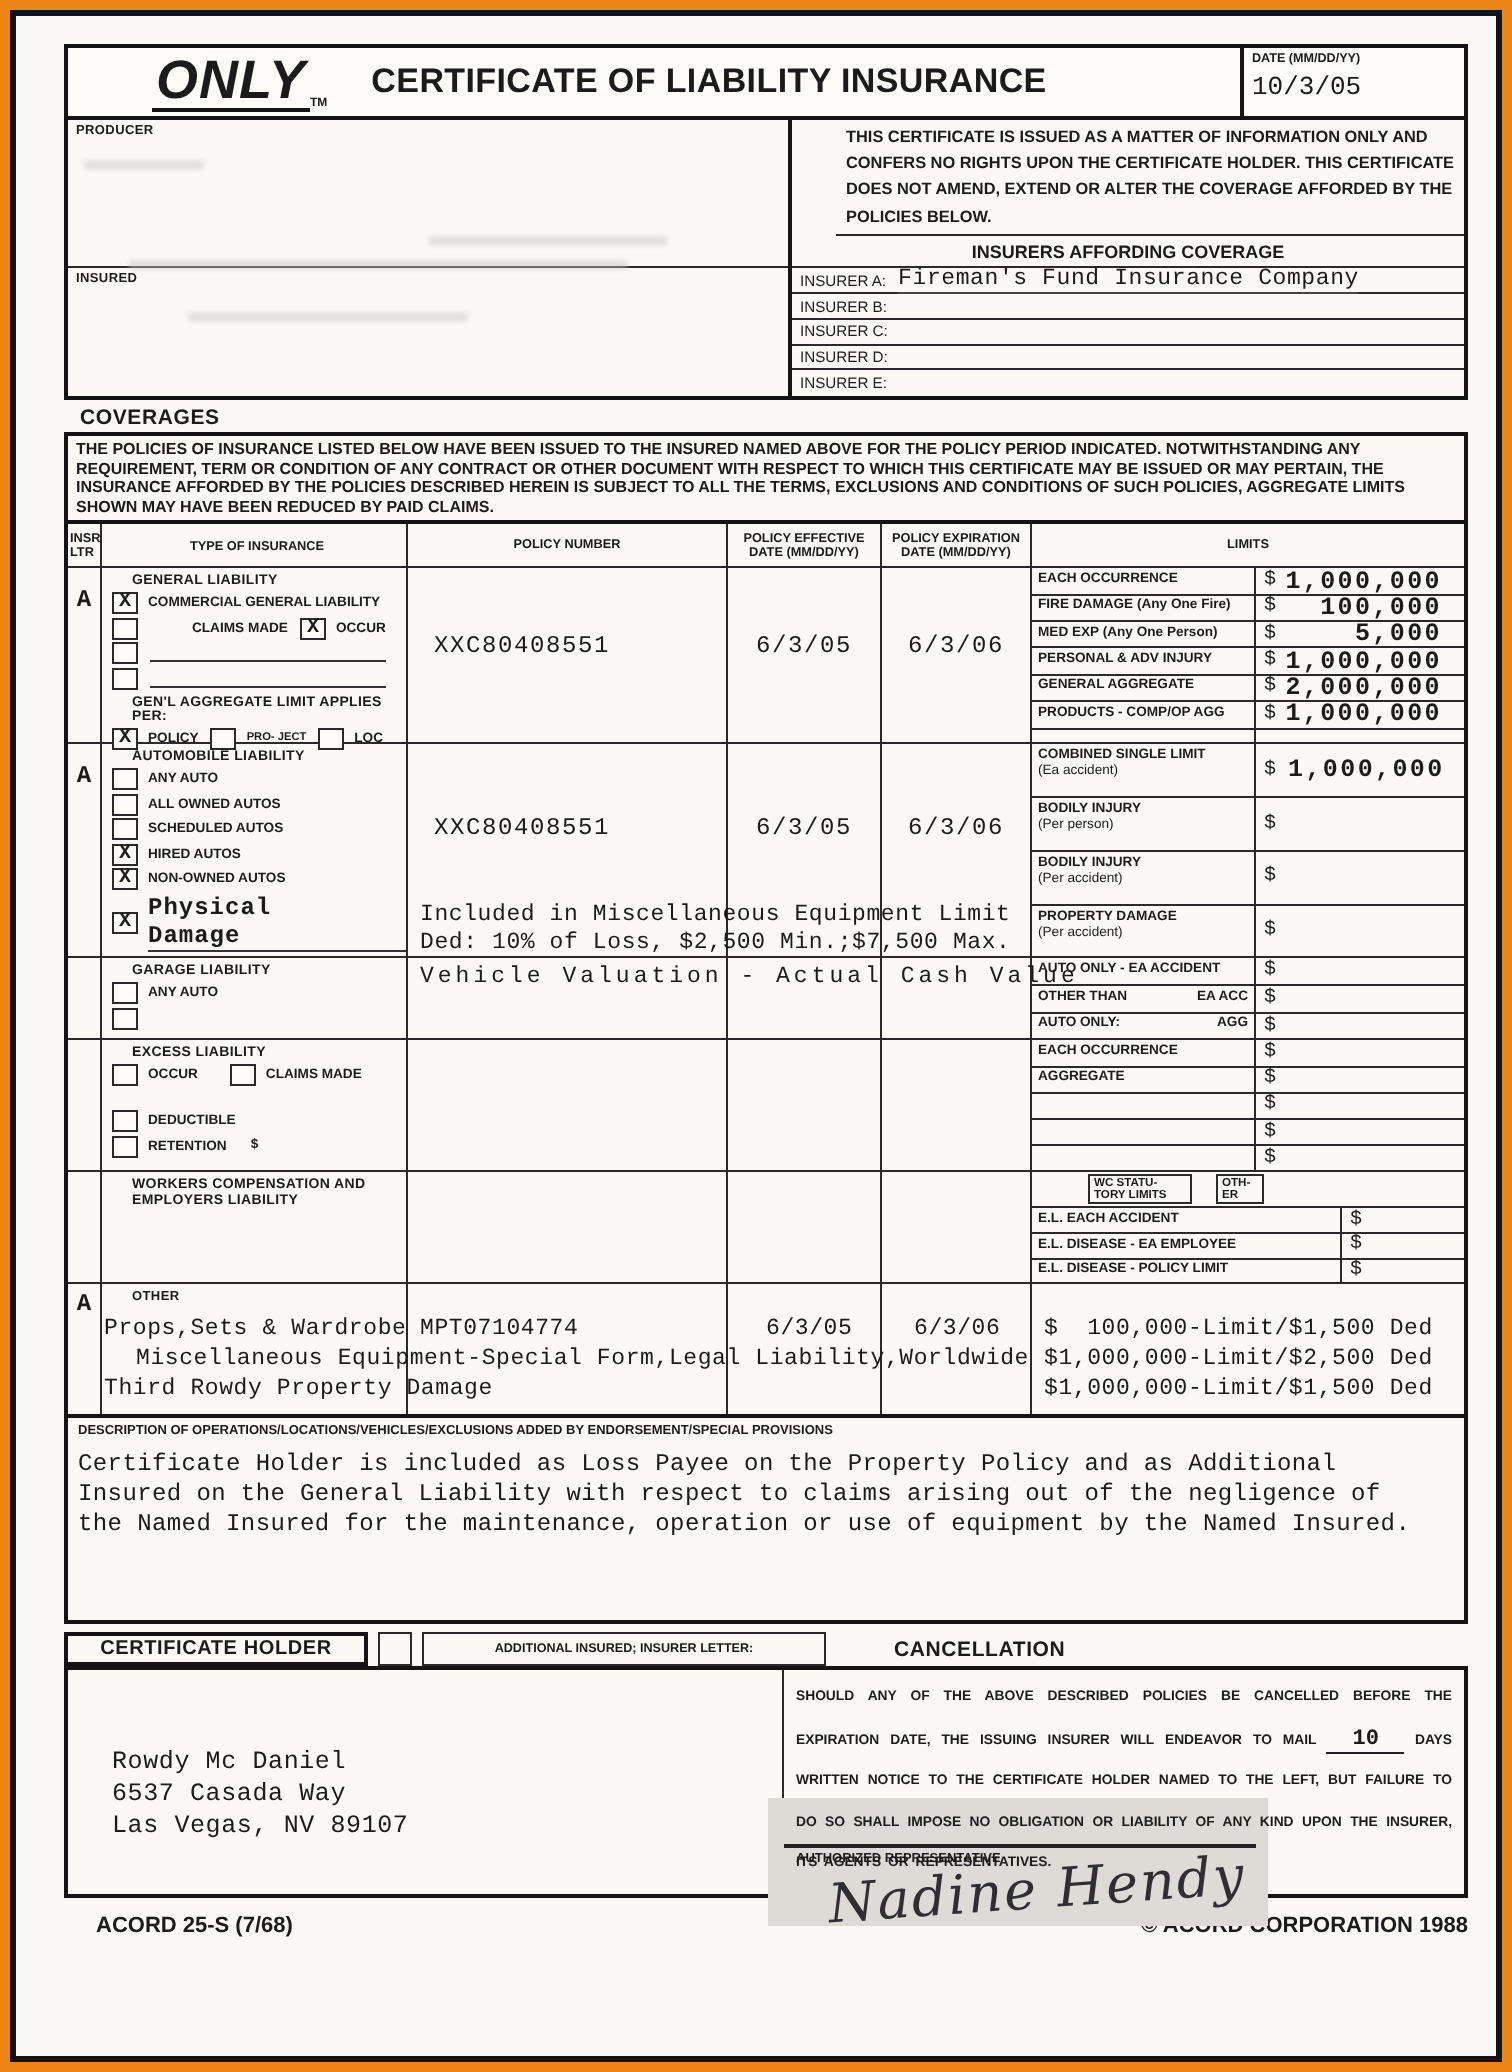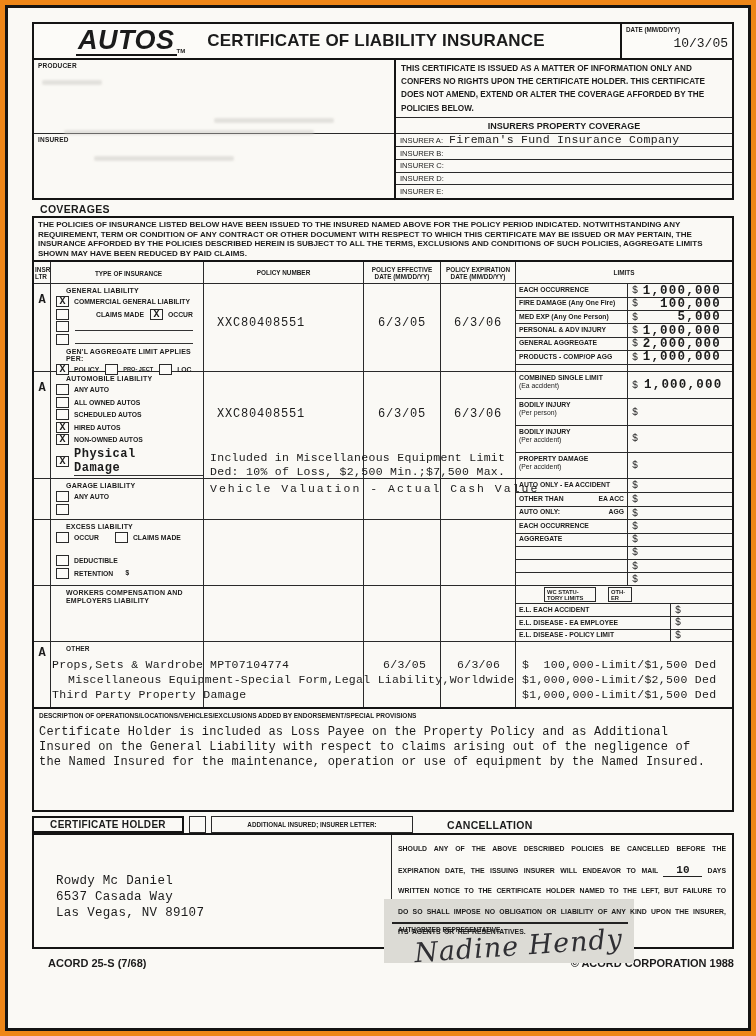--- a/index.html
+++ b/index.html
@@ -11,31 +11,31 @@
 
   
   .hdr { display:flex; border:2px solid #141414; height:38px; background:#fcfbf8; }
   .hdr-left { flex:1; display:flex; align-items:center; }
   .logo-wrap { margin-left:42px; position:relative; }
   .logo { font-style:italic; font-weight:bold; font-size:27px; letter-spacing:.5px; border-bottom:2.5px solid #141414; padding:0 2px 0 2px; line-height:28px; display:inline-block; }
   .logo-tm { font-size:6px; font-weight:bold; vertical-align:sub; }
   .hdr-title { font-weight:bold; font-size:17px; letter-spacing:.2px; margin-left:22px; }
   .hdr-date { width:112px; border-left:2px solid #141414; padding:2px 4px; }
   .hdr-date .lab { font-size:6.3px; font-weight:bold; }
-  .hdr-date .val { font-size:13px; text-align:right; margin-top:3px; }
+  .hdr-date .val { font-size:13px; text-align:left; margin-top:3px; }
 
   
   .parties { display:flex; border-left:2px solid #141414; border-right:2px solid #141414; border-bottom:2px solid #141414; height:140px; }
   .p-left { width:362px; border-right:2px solid #141414; position:relative; }
   .producer-box { height:74px; border-bottom:1px solid #2a2a2a; padding:2px 4px; position:relative; }
   .insured-box { height:64px; padding:2px 4px; position:relative; }
   .box-lab { font-size:6.5px; font-weight:bold; letter-spacing:.2px; }
   .smudge { position:absolute; background:#c7c5c0; opacity:.45; border-radius:2px; filter:blur(1px); }
   .p-right { flex:1; display:flex; flex-direction:column; }
-  .disclaimer { border-bottom:1px solid #2a2a2a; font-size:8.2px; font-weight:bold; line-height:13.2px; padding:2px 5px 2px 5px; text-align:left; }
+  .disclaimer { border-bottom:1px solid #2a2a2a; font-size:8.2px; font-weight:bold; line-height:13.2px; padding:2px 5px 2px 5px; text-align:left;margin-left:22px; }
   .insurers-hdr { border-bottom:1px solid #2a2a2a; font-size:9px; font-weight:bold; text-align:center; padding:3px 0 2px 0; }
   .ins-row { border-bottom:1px solid #2a2a2a; height:13.4px; display:flex; align-items:center; padding-left:4px; }
   .ins-row:last-child { border-bottom:none; }
   .ins-lab { font-size:7.6px; white-space:nowrap; }
   .ins-val { font-family:"Liberation Mono","DejaVu Sans Mono",monospace; font-size:11.5px; margin-left:6px; border-bottom:1px solid #444; letter-spacing:.3px; white-space:nowrap; }
 
   
   .cov-title { font-size:10.5px; font-weight:bold; letter-spacing:.3px; padding:3px 0 1px 8px; }
   .intro { border:2px solid #141414; font-size:8px; font-weight:bold; line-height:9.6px; padding:2px 4px; }
   .ctable { border:2px solid #141414; border-top:none; }
@@ -100,21 +100,21 @@
   .pagefoot .copy { padding-right:0px; }
 </style>
 </head>
 <body>
 
 <div class="paper">
 <div class="form">
 
   <div class="hdr">
     <div class="hdr-left">
-      <span class="logo-wrap"><span class="logo">AUTOS</span><span class="logo-tm">TM</span></span>
+      <span class="logo-wrap"><span class="logo">ONLY</span><span class="logo-tm">TM</span></span>
       <span class="hdr-title">CERTIFICATE OF LIABILITY INSURANCE</span>
     </div>
     <div class="hdr-date">
       <div class="lab">DATE (MM/DD/YY)</div>
       <div class="val mono">10/3/05</div>
     </div>
   </div>
 
   <div class="parties">
     <div class="p-left">
@@ -124,21 +124,21 @@
         <div class="smudge" style="left:180px;top:58px;width:120px;height:5px;"></div>
       </div>
       <div class="insured-box">
         <div class="box-lab">INSURED</div>
         <div class="smudge" style="left:30px;top:-4px;width:250px;height:5px;"></div>
         <div class="smudge" style="left:60px;top:22px;width:140px;height:5px;"></div>
       </div>
     </div>
     <div class="p-right">
       <div class="disclaimer">THIS CERTIFICATE IS ISSUED AS A MATTER OF INFORMATION ONLY AND CONFERS NO RIGHTS UPON THE CERTIFICATE HOLDER.  THIS CERTIFICATE DOES NOT AMEND, EXTEND OR ALTER THE COVERAGE AFFORDED BY THE POLICIES BELOW.</div>
-      <div class="insurers-hdr">INSURERS PROPERTY COVERAGE</div>
+      <div class="insurers-hdr">INSURERS AFFORDING COVERAGE</div>
       <div class="ins-row">
         <span class="ins-lab">INSURER A:</span>
         <span class="ins-val">Fireman's Fund Insurance Company</span>
       </div>
       <div class="ins-row">
         <span class="ins-lab">INSURER B:</span>
         <span></span>
       </div>
       <div class="ins-row">
         <span class="ins-lab">INSURER C:</span>
@@ -485,21 +485,21 @@
       <div class="c c-exp"></div>
       <div class="c-lim"></div>
       <div class="overlay">
         <span class="ov-text" style="left:18px;top:16px;">Props,Sets &amp; Wardrobe</span>
         <span class="ov-text" style="left:176px;top:16px;">MPT07104774</span>
         <span class="ov-text" style="left:349px;top:16px;">6/3/05</span>
         <span class="ov-text" style="left:423px;top:16px;">6/3/06</span>
         <span class="ov-text" style="left:488px;top:16px;">$  100,000-Limit/$1,500 Ded</span>
         <span class="ov-text" style="left:18px;top:31px;padding-left:16px;">Miscellaneous Equipment-Special Form,Legal Liability,Worldwide</span>
         <span class="ov-text" style="left:488px;top:31px;">$1,000,000-Limit/$2,500 Ded</span>
-        <span class="ov-text" style="left:18px;top:46px;">Third Party Property Damage</span>
+        <span class="ov-text" style="left:18px;top:46px;">Third Rowdy Property Damage</span>
         <span class="ov-text" style="left:488px;top:46px;">$1,000,000-Limit/$1,500 Ded</span>
       </div>
     </div>
   </div>
 
   <div class="desc">
     <div class="desc-lab">DESCRIPTION OF OPERATIONS/LOCATIONS/VEHICLES/EXCLUSIONS ADDED BY ENDORSEMENT/SPECIAL PROVISIONS</div>
     <div class="desc-text">Certificate Holder is included as Loss Payee on the Property Policy and as Additional Insured on the General Liability with respect to claims arising out of the negligence of the Named Insured for the maintenance, operation or use of equipment by the Named Insured.</div>
   </div>
 

